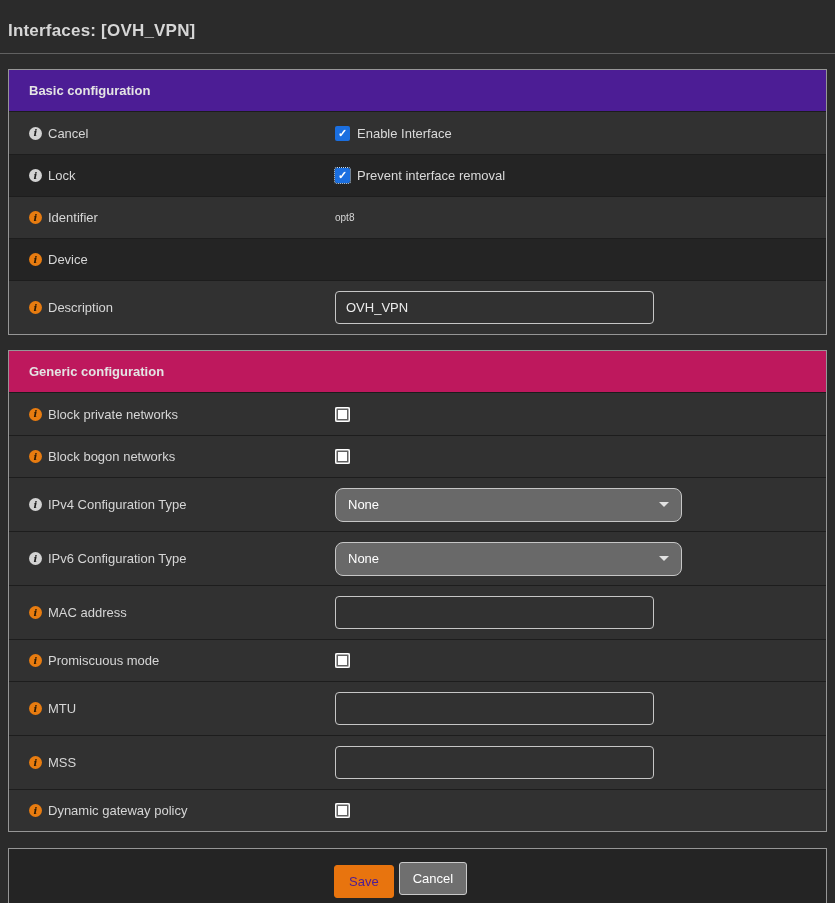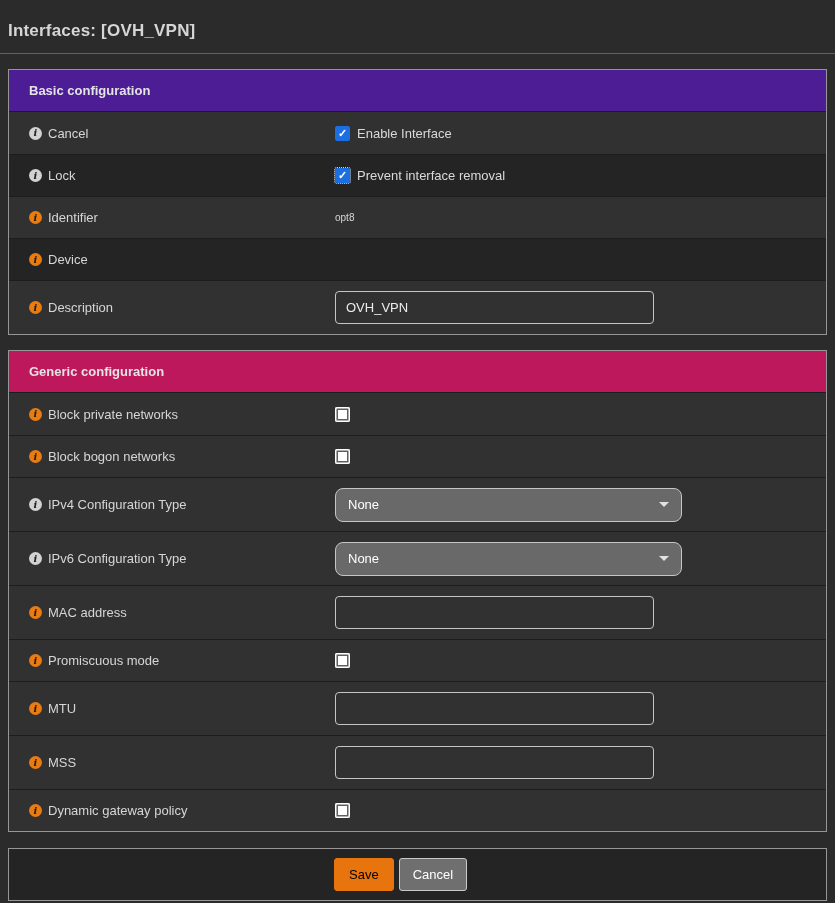--- a/index.html
+++ b/index.html
@@ -59,21 +59,21 @@
     color:#fff; font-size:13px; padding:0 12px;
     display:flex; align-items:center; justify-content:space-between; cursor:pointer;
   }
   .caret { width:0; height:0; border-left:5px solid transparent; border-right:5px solid transparent; border-top:5px solid #e2e2e2; }
 
   .button-panel {
     margin:16px 8px 0; border:1px solid #969696; background:#242424;
     padding:9px 18px 9px 325px; display:flex; gap:5px; align-items:center;
   }
   .btn { height:33px; font-size:13px; border-radius:3px; cursor:pointer; font-family:"Liberation Sans", sans-serif; }
-  .btn-save { background:#e8740e; color:#000000; border:1px solid #e8740e; padding:0 14px; }
+  .btn-save { background:#e8740e; color:#4c1d95; border:1px solid #e8740e; padding:0 14px;margin-top:7px; }
   .btn-cancel { background:#6f6f6f; color:#fff; border:1px solid #c9c9c9; padding:8px 13px; }
 </style>
 </head>
 <body>
 
 <div class="titlebar">
   <h1 class="page-title">Interfaces: [OVH_VPN]</h1>
 </div>
 
 <div class="panel s0">

